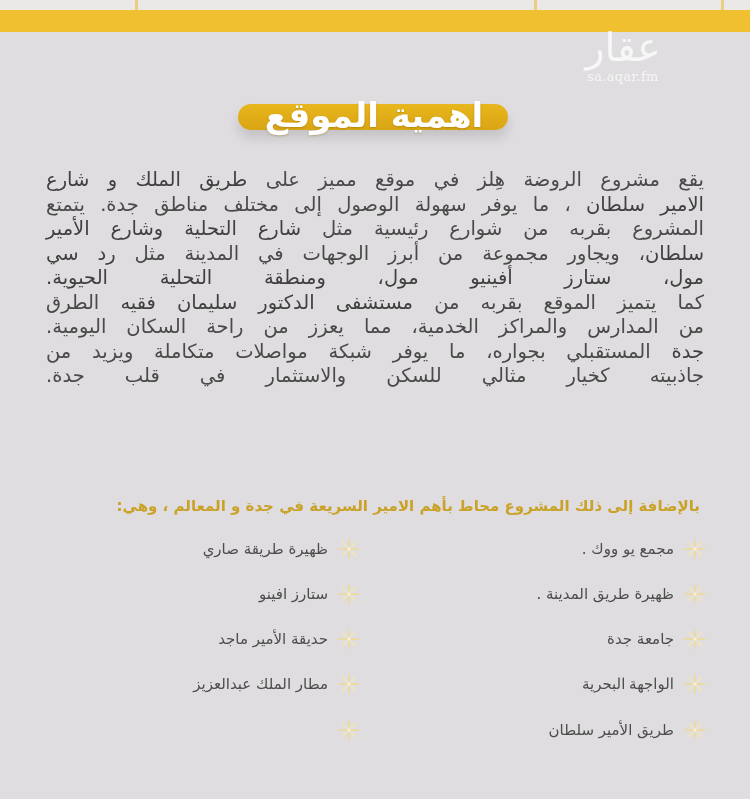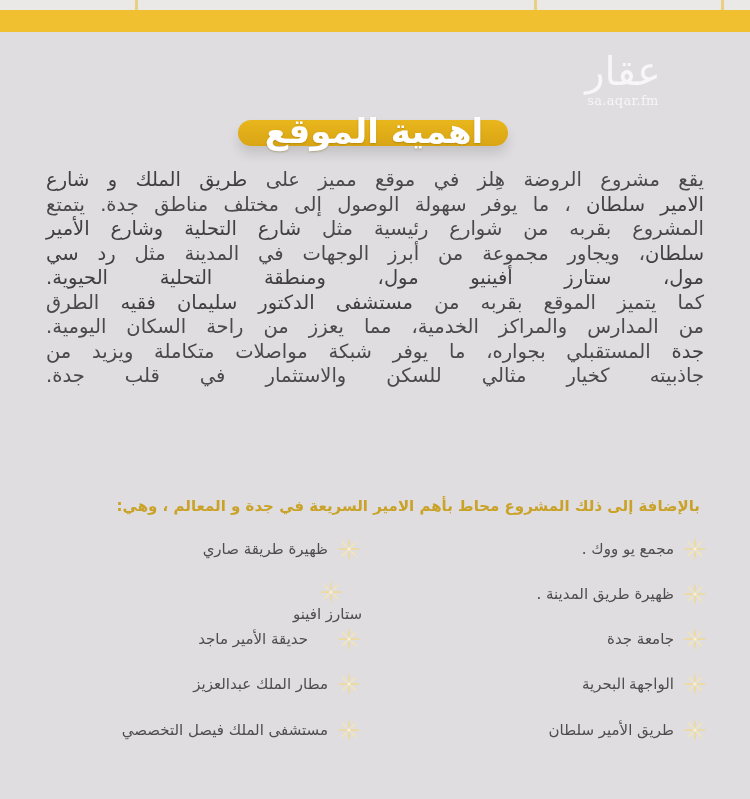--- a/index.html
+++ b/index.html
@@ -28,42 +28,42 @@
       background: #e9cf84;
     }
     .top-bar {
       position: absolute;
       left: 0; top: 10px;
       width: 750px; height: 22px;
       background: #f0c030;
     }
     .watermark {
       position: absolute;
-      left: 558px; top: 48px;
+      left: 558px; top: 24px;
       width: 130px;
       text-align: center;
       color: rgba(255,255,255,0.75);
     }
     .watermark .wm-logo {
       font-family: "DejaVu Sans", sans-serif;
       font-size: 40px;
       font-weight: normal;
       line-height: 46px;
       display: block;
     }
     .watermark .wm-url {
       font-family: "DejaVu Serif", serif;
       font-size: 13px;
       line-height: 14px;
       display: block;
       letter-spacing: 0.3px;
     }
     .title-wrap {
       position: absolute;
-      left: 236px; top: 106px;
+      left: 236px; top: 90px;
       width: 276px; height: 56px;
     }
     .title-pill {
       position: absolute;
       left: 2px; top: 14px;
       width: 270px; height: 26px;
       border-radius: 13px;
       background: linear-gradient(#e8b61c, #d9a515);
       box-shadow: 0 8px 12px rgba(0,0,0,0.12);
     }
@@ -261,35 +261,35 @@
         <path d="M13 13 Q11.3 7 13 1 Q14.7 7 13 13 Z" fill="#f1d98a" transform="rotate(90 13 13)"></path>
         <path d="M13 13 Q11.3 7 13 1 Q14.7 7 13 13 Z" fill="#f6e6b0" transform="rotate(135 13 13)"></path>
         <path d="M13 13 Q11.3 7 13 1 Q14.7 7 13 13 Z" fill="#f1d98a" transform="rotate(180 13 13)"></path>
         <path d="M13 13 Q11.3 7 13 1 Q14.7 7 13 13 Z" fill="#f6e6b0" transform="rotate(225 13 13)"></path>
         <path d="M13 13 Q11.3 7 13 1 Q14.7 7 13 13 Z" fill="#f1d98a" transform="rotate(270 13 13)"></path>
         <path d="M13 13 Q11.3 7 13 1 Q14.7 7 13 13 Z" fill="#f6e6b0" transform="rotate(315 13 13)"></path>
         <circle cx="13" cy="13" r="1.6" fill="#fbf1d2"></circle>
       </svg>
       <span>ظهيرة طريقة صاري</span>
     </div>
-    <div class="item" style="top: 45px; flex-direction: column;">
+    <div class="item" style="top: 45px;">
       <svg viewBox="0 0 26 26" class="star">
         <path d="M13 13 Q11.3 7 13 1 Q14.7 7 13 13 Z" fill="#f1d98a" transform="rotate(0 13 13)"></path>
         <path d="M13 13 Q11.3 7 13 1 Q14.7 7 13 13 Z" fill="#f6e6b0" transform="rotate(45 13 13)"></path>
         <path d="M13 13 Q11.3 7 13 1 Q14.7 7 13 13 Z" fill="#f1d98a" transform="rotate(90 13 13)"></path>
         <path d="M13 13 Q11.3 7 13 1 Q14.7 7 13 13 Z" fill="#f6e6b0" transform="rotate(135 13 13)"></path>
         <path d="M13 13 Q11.3 7 13 1 Q14.7 7 13 13 Z" fill="#f1d98a" transform="rotate(180 13 13)"></path>
         <path d="M13 13 Q11.3 7 13 1 Q14.7 7 13 13 Z" fill="#f6e6b0" transform="rotate(225 13 13)"></path>
         <path d="M13 13 Q11.3 7 13 1 Q14.7 7 13 13 Z" fill="#f1d98a" transform="rotate(270 13 13)"></path>
         <path d="M13 13 Q11.3 7 13 1 Q14.7 7 13 13 Z" fill="#f6e6b0" transform="rotate(315 13 13)"></path>
         <circle cx="13" cy="13" r="1.6" fill="#fbf1d2"></circle>
       </svg>
       <span>ستارز افينو</span>
     </div>
-    <div class="item" style="top: 90px; gap: 20px;">
+    <div class="item" style="top: 90px;">
       <svg viewBox="0 0 26 26" class="star">
         <path d="M13 13 Q11.3 7 13 1 Q14.7 7 13 13 Z" fill="#f1d98a" transform="rotate(0 13 13)"></path>
         <path d="M13 13 Q11.3 7 13 1 Q14.7 7 13 13 Z" fill="#f6e6b0" transform="rotate(45 13 13)"></path>
         <path d="M13 13 Q11.3 7 13 1 Q14.7 7 13 13 Z" fill="#f1d98a" transform="rotate(90 13 13)"></path>
         <path d="M13 13 Q11.3 7 13 1 Q14.7 7 13 13 Z" fill="#f6e6b0" transform="rotate(135 13 13)"></path>
         <path d="M13 13 Q11.3 7 13 1 Q14.7 7 13 13 Z" fill="#f1d98a" transform="rotate(180 13 13)"></path>
         <path d="M13 13 Q11.3 7 13 1 Q14.7 7 13 13 Z" fill="#f6e6b0" transform="rotate(225 13 13)"></path>
         <path d="M13 13 Q11.3 7 13 1 Q14.7 7 13 13 Z" fill="#f1d98a" transform="rotate(270 13 13)"></path>
         <path d="M13 13 Q11.3 7 13 1 Q14.7 7 13 13 Z" fill="#f6e6b0" transform="rotate(315 13 13)"></path>
         <circle cx="13" cy="13" r="1.6" fill="#fbf1d2"></circle>
@@ -315,15 +315,14 @@
         <path d="M13 13 Q11.3 7 13 1 Q14.7 7 13 13 Z" fill="#f1d98a" transform="rotate(0 13 13)"></path>
         <path d="M13 13 Q11.3 7 13 1 Q14.7 7 13 13 Z" fill="#f6e6b0" transform="rotate(45 13 13)"></path>
         <path d="M13 13 Q11.3 7 13 1 Q14.7 7 13 13 Z" fill="#f1d98a" transform="rotate(90 13 13)"></path>
         <path d="M13 13 Q11.3 7 13 1 Q14.7 7 13 13 Z" fill="#f6e6b0" transform="rotate(135 13 13)"></path>
         <path d="M13 13 Q11.3 7 13 1 Q14.7 7 13 13 Z" fill="#f1d98a" transform="rotate(180 13 13)"></path>
         <path d="M13 13 Q11.3 7 13 1 Q14.7 7 13 13 Z" fill="#f6e6b0" transform="rotate(225 13 13)"></path>
         <path d="M13 13 Q11.3 7 13 1 Q14.7 7 13 13 Z" fill="#f1d98a" transform="rotate(270 13 13)"></path>
         <path d="M13 13 Q11.3 7 13 1 Q14.7 7 13 13 Z" fill="#f6e6b0" transform="rotate(315 13 13)"></path>
         <circle cx="13" cy="13" r="1.6" fill="#fbf1d2"></circle>
       </svg>
-      <span>مستشفى الملك فيصل التخصصي</span>
     </div>
   </div>
 
 </body></html>

